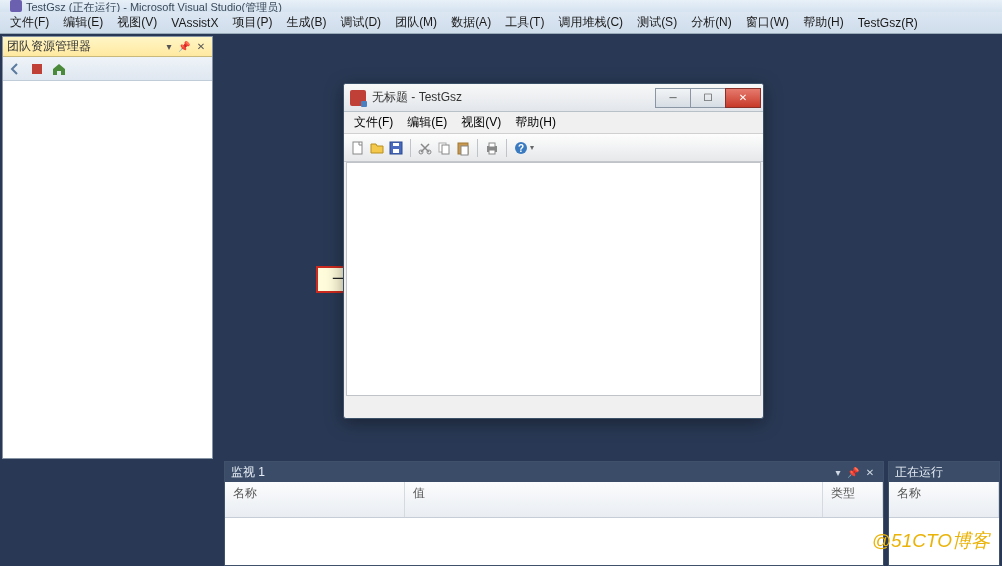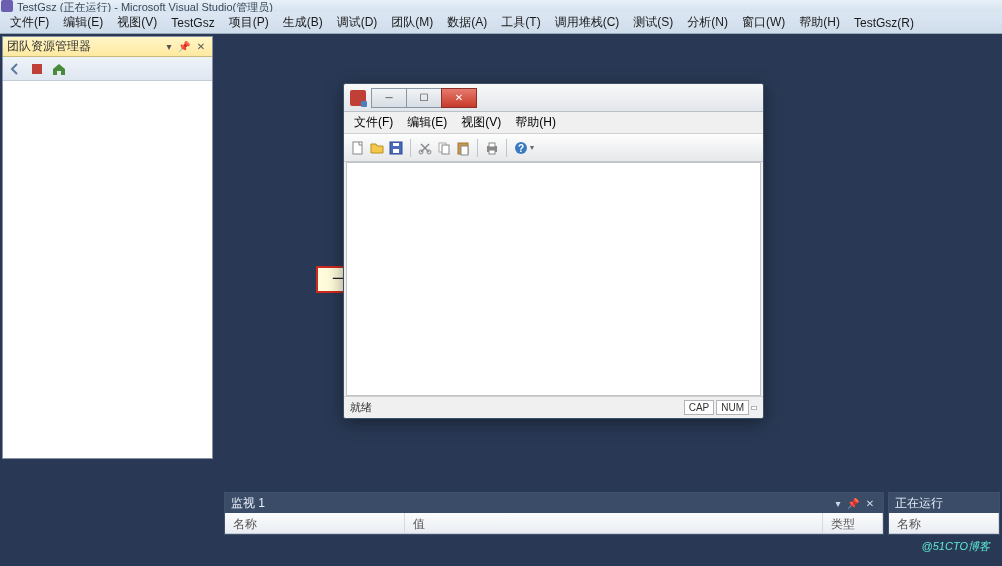--- a/index.html
+++ b/index.html
@@ -9,21 +9,21 @@
       background: #293955;
       width: 1002px;
       height: 566px;
       overflow: hidden;
       position: relative;
     }
     
     .vs-titlebar {
       background: linear-gradient(#e8f0f8, #d5e3f0);
       height: 12px;
-      padding: 0 1px;
+      padding: 0 10px;
       font-size: 11px;
       color: #3a4a5a;
       display: flex;
       align-items: flex-start;
       overflow: hidden;
     }
     .vs-titlebar .icon { width:12px;height:12px;background:#6b5fb0;border-radius:2px;margin-right:4px; }
     .vs-menubar {
       background: linear-gradient(#dce7f3, #cfdcea);
       height: 22px;
@@ -89,47 +89,47 @@
     .mfc-status .spacer{flex:1}
     .mfc-status .cell{border:1px solid #b0b4b8;padding:1px 4px;margin-left:2px;background:#fff;font-size:10px;}
     
     .callout{
       position:absolute;left:65px;top:232px;width:155px;height:27px;
       background:#fffcdc;border:2px solid #cc2a1f;
       display:flex;align-items:center;justify-content:center;
       font-size:12px;color:#222;font-weight:bold;
     }
     
-    .bottom-dock{position:absolute;left:224px;bottom:0;right:2px;height:105px;display:flex;gap:4px;align-items:center;}
+    .bottom-dock{position:absolute;left:224px;bottom:0;right:2px;height:105px;display:flex;gap:4px;}
     .watch-panel,.callstack-panel{background:#2e3e58;border:1px solid #3f516b;display:flex;flex-direction:column;}
     .watch-panel{flex:1;}
     .callstack-panel{width:112px;}
     .dock-title{height:20px;background:#3a4c68;color:#e8eef6;display:flex;align-items:center;padding:0 6px;font-size:12px;}
     .dock-title .spacer{flex:1}
     .dock-title .btn{width:14px;height:14px;margin-left:2px;color:#cfd8e4;font-size:10px;display:inline-flex;align-items:center;justify-content:center;cursor:pointer;}
-    .grid-header{height:21px;background:linear-gradient(#fbfcfd,#e9edf2);display:flex;border-bottom:1px solid #c6cdd6;}
+    .grid-header{height:36px;background:linear-gradient(#fbfcfd,#e9edf2);display:flex;border-bottom:1px solid #c6cdd6;}
     .grid-header .col{padding:3px 8px;color:#555;font-size:12px;border-right:1px solid #d5dae1;}
     .grid-body{flex:1;background:#fff;}
-    .watermark{position:absolute;right:12px;bottom:12px;color:#5eead4;font-size:11px;font-style:italic;}
+    .watermark{position:absolute;right:12px;bottom:12px;color:#eab308;font-size:19px;font-style:italic;}
     
     svg{display:block}
   </style>
 </head>
 <body>
 
 <div class="vs-titlebar">
   <span class="icon"></span>
   <span>TestGsz (正在运行) - Microsoft Visual Studio(管理员)</span>
 </div>
 
 <div class="vs-menubar">
   <span>文件(F)</span>
   <span>编辑(E)</span>
   <span>视图(V)</span>
-  <span>TestGsz</span>
+  <span>VAssistX</span>
   <span>项目(P)</span>
   <span>生成(B)</span>
   <span>调试(D)</span>
   <span>团队(M)</span>
   <span>数据(A)</span>
   <span>工具(T)</span>
   <span>调用堆栈(C)</span>
   <span>测试(S)</span>
   <span>分析(N)</span>
   <span>窗口(W)</span>
@@ -171,20 +171,21 @@
 
     <div class="callout">
       <span>一个单文档MFC程序。</span>
     </div>
   </div>
 </div>
 
 <div class="mfc-window">
   <div class="mfc-titlebar">
     <span class="app-icon"></span>
+    <span class="title">无标题 - TestGsz</span>
     <div class="win-btns">
       <div class="win-btn">─</div>
       <div class="win-btn">☐</div>
       <div class="win-btn close">✕</div>
     </div>
   </div>
   <div class="mfc-menubar">
     <span>文件(F)</span>
     <span>编辑(E)</span>
     <span>视图(V)</span>
@@ -240,27 +241,20 @@
     <span class="sep"></span>
     <span class="tico">
         <svg viewBox="0 0 16 16">
           <circle cx="8" cy="8" r="6" fill="#3a7ac0"></circle>
           <text x="8" y="12" text-anchor="middle" fill="#fff" font-size="10" font-weight="bold">?</text>
         </svg>
       </span>
     <span style="font-size:8px;color:#666;margin-left:-2px">▾</span>
   </div>
   <div class="mfc-client"></div>
-  <div class="mfc-status">
-    <span>就绪</span>
-    <span class="spacer"></span>
-    <span class="cell">CAP</span>
-    <span class="cell">NUM</span>
-    <span class="cell" style="width:6px;padding:1px 0"></span>
-  </div>
 </div>
 
 <div class="bottom-dock">
   <div class="watch-panel">
     <div class="dock-title">
       <span>监视 1</span>
       <span class="spacer"></span>
       <span class="btn">▾</span>
       <span class="btn">📌</span>
       <span class="btn">✕</span>

